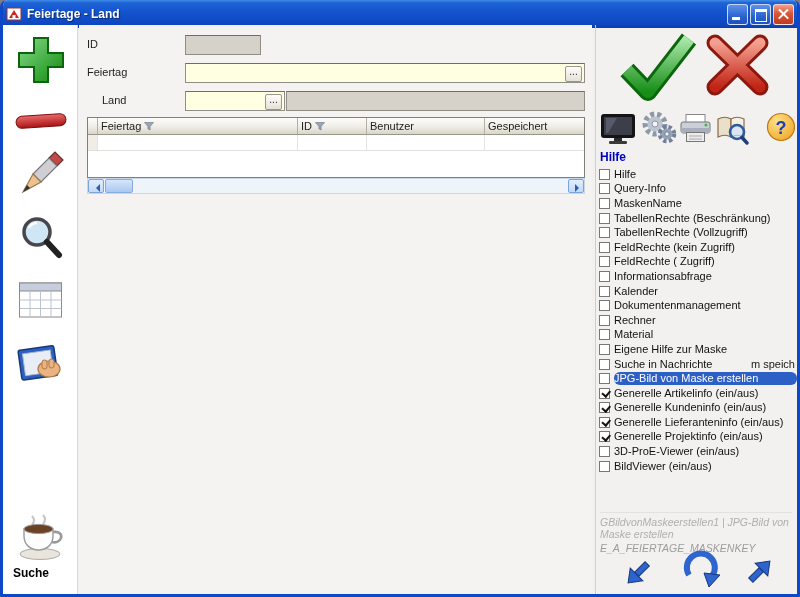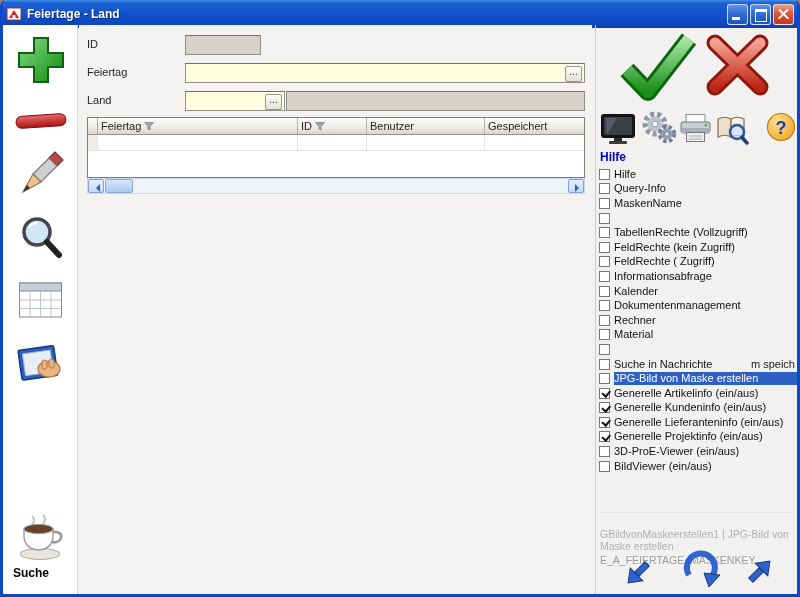--- a/index.html
+++ b/index.html
@@ -86,25 +86,25 @@
   .icon-btn { position:absolute; cursor:pointer; }
   .hilfe-title { position:absolute; left:597px; top:150px; font-size:12px; font-weight:bold; color:#0000C0; }
 
   .help-list { position:absolute; left:596px; top:167px; width:198px; }
   .hrow { position:relative; display:flex; align-items:center; height:14.6px; cursor:pointer; }
   .cb { width:11px; height:11px; background:#fff; border:1px solid #777; margin-right:4px;
         position:relative; flex:0 0 auto; }
   .cb.checked::after { content:""; position:absolute; left:1.5px; top:1.5px; width:6px; height:3.5px;
         border-left:2px solid #141414; border-bottom:2px solid #141414; transform:rotate(-50deg); }
   .hlabel { font-size:11px; color:#111; flex:1; white-space:nowrap; overflow:hidden; line-height:13px; }
-  .hrow.selected .hlabel { background:#2C60C4; color:#fff; }
+  .hrow.selected .hlabel { background:#2C60C4; color:#fff;border-radius:6px; }
   .hoverlay { position:absolute; right:2px; top:1px; font-size:11px; color:#1A1A1A; background:transparent;padding-left:15px; }
 
   .status-block { position:absolute; left:597px; top:512px; width:192px; border-top:1px solid #E2E2DE;
-                  padding-top:15px; }
+                  padding-top:3px;font-style:italic; }
   .status-line1 { font-size:10.5px; line-height:12px; color:#AFAFAF; }
   .status-line2 { font-size:10.5px; color:#9C9C9C; margin-top:2px; }
 
   .bottom-arrows { position:absolute; left:606px; top:548px; width:186px; height:44px; }
   .barrow { position:absolute; cursor:pointer; }
 </style>
 </head>
 <body>
 
 <div class="window">
@@ -195,21 +195,21 @@
         <path d="M8 17 h29 v7 c0 9 -7 14 -14.5 14 S8 33 8 24 Z" fill="#FDFDFD" stroke="#9A9A9A" stroke-width="1.4"></path>
         <ellipse cx="22.5" cy="17" rx="14.5" ry="4.6" fill="#6B4226" stroke="#9A9A9A"></ellipse>
         <path d="M37 20 c7 -1 9 3 8 6 c-1.2 4 -6 5 -9 4" fill="none" stroke="#9A9A9A" stroke-width="2.6"></path>
       </svg>
     </div>
     <div class="suche-label">Suche</div>
   </div>
 
   <span class="flabel" style="left:84px; top:38px;">ID</span>
   <span class="flabel" style="left:84px; top:66px;">Feiertag</span>
-  <span class="flabel" style="left:84px; top:94px;">Land</span>
+  <span class="flabel" style="left:99px; top:94px;">Land</span>
 
   <div class="field gray" style="left:182px; top:35px; width:76px;"></div>
 
   <div class="field yellow" style="left:182px; top:63px; width:400px;">
     <span class="ellipsis-btn">...</span>
   </div>
 
   <div class="field yellow" style="left:182px; top:91px; width:100px;">
     <span class="ellipsis-btn">...</span>
   </div>
@@ -343,20 +343,21 @@
       <span class="hlabel">Query-Info</span>
 
     </div>
       <div class="hrow">
       <span class="cb"></span>
       <span class="hlabel">MaskenName</span>
 
     </div>
       <div class="hrow">
       <span class="cb"></span>
+      <span class="hlabel">TabellenRechte (Beschränkung)</span>
 
     </div>
       <div class="hrow">
       <span class="cb"></span>
       <span class="hlabel">TabellenRechte (Vollzugriff)</span>
 
     </div>
       <div class="hrow">
       <span class="cb"></span>
       <span class="hlabel">FeldRechte (kein Zugriff)</span>
@@ -387,20 +388,21 @@
       <span class="hlabel">Rechner</span>
 
     </div>
       <div class="hrow">
       <span class="cb"></span>
       <span class="hlabel">Material</span>
 
     </div>
       <div class="hrow">
       <span class="cb"></span>
+      <span class="hlabel">Eigene Hilfe zur Maske</span>
 
     </div>
       <div class="hrow">
       <span class="cb"></span>
       <span class="hlabel">Suche in Nachrichte</span>
       <span class="hoverlay" style="display: inline;">m speich</span>
     </div>
       <div class="hrow selected">
       <span class="cb"></span>
       <span class="hlabel">JPG-Bild von Maske erstellen</span>

